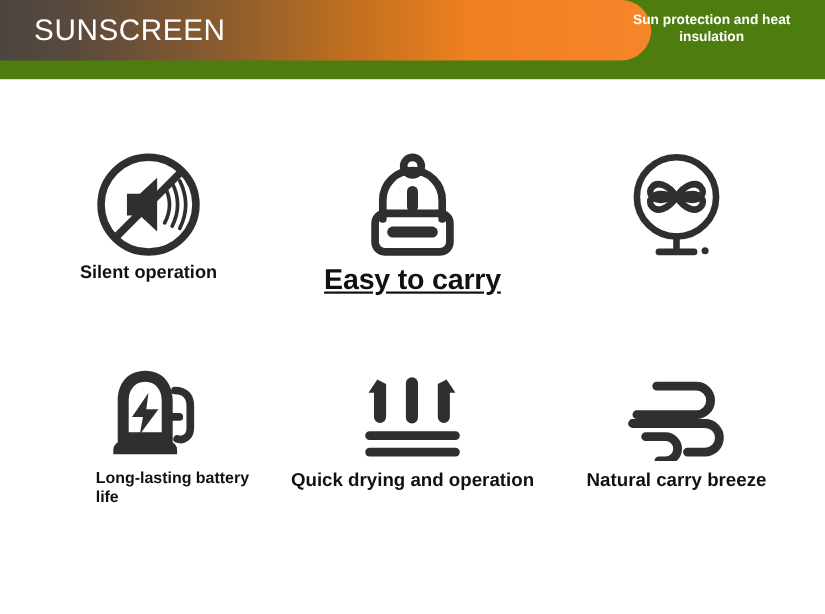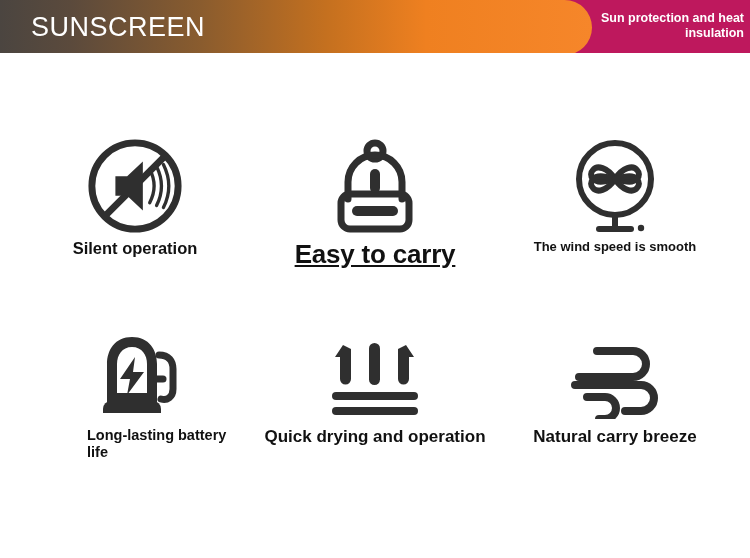--- a/index.html
+++ b/index.html
@@ -15,22 +15,22 @@
     overflow: hidden;
     position: relative;
   }
 
   
   .header {
     position: absolute;
     top: 0;
     left: 0;
     width: 750px;
-    height: 53px;
-    background: #be185d;
+    height: 72px;
+    background: #4d7c0f;
     overflow: hidden;
   }
   .header-bar {
     position: absolute;
     top: 0;
     left: 0;
     width: 592px;
     height: 55px;
     border-top-right-radius: 28px;
     border-bottom-right-radius: 28px;
@@ -48,28 +48,28 @@
     top: 12px;
     color: #ffffff;
     font-size: 27px;
     font-weight: 400;
     letter-spacing: 0.5px;
     line-height: 31px;
     white-space: nowrap;
   }
   .header-tagline {
     position: absolute;
-    right: 6px;
+    right: 18px;
     top: 11px;
     width: 170px;
     color: #ffffff;
     font-size: 12.5px;
     font-weight: 700;
     line-height: 15px;
-    text-align: right;
+    text-align: center;
   }
 
   
   .features {
     position: absolute;
     top: 55px;
     left: 0;
     width: 750px;
     height: 440px;
   }
@@ -162,21 +162,20 @@
           <path d="M48 42 C40 30 30 28 26 33 C21 38 26 47 39 44 Z"></path>
           <path d="M48 42 C56 30 66 28 70 33 C75 38 70 47 57 44 Z"></path>
           <path d="M48 42 C40 54 30 56 26 51 C21 46 26 37 39 40 Z"></path>
           <path d="M48 42 C56 54 66 56 70 51 C75 46 70 37 57 40 Z"></path>
           <path d="M48 78 V90"></path>
           <path d="M32 92 H64"></path>
         </g>
         <circle cx="74" cy="91" r="3.2" fill="#2f2f2f"></circle>
       </svg>
     </div>
-    <div class="feature-label lbl-wind">The wind speed is smooth</div>
   </div>
 
   <div class="feature col-1 row-2 r2">
     <div class="icon-wrap">
       <svg width="92" height="92" viewBox="0 0 92 92">
         <path d="M14 78 a8 8 0 0 1 8 -8 h42 a8 8 0 0 1 8 8 v4 H14 Z" fill="#2f2f2f"></path>
         <path d="M43 6 C26 6 18 19 18 33 V72 H68 V33 C68 19 60 6 43 6 Z
                  M43 16 C53 16 58 24 58 33 V62 H28 V33 C28 24 33 16 43 16 Z" fill="#2f2f2f"></path>
         <path d="M46 26 L31 48 H41 L38 64 L55 41 H44 Z" fill="#2f2f2f"></path>
         <path d="M70 24 C80 24 84 30 84 38 V58 C84 66 78 70 72 68" fill="none" stroke="#2f2f2f" stroke-width="7" stroke-linecap="round"></path>

